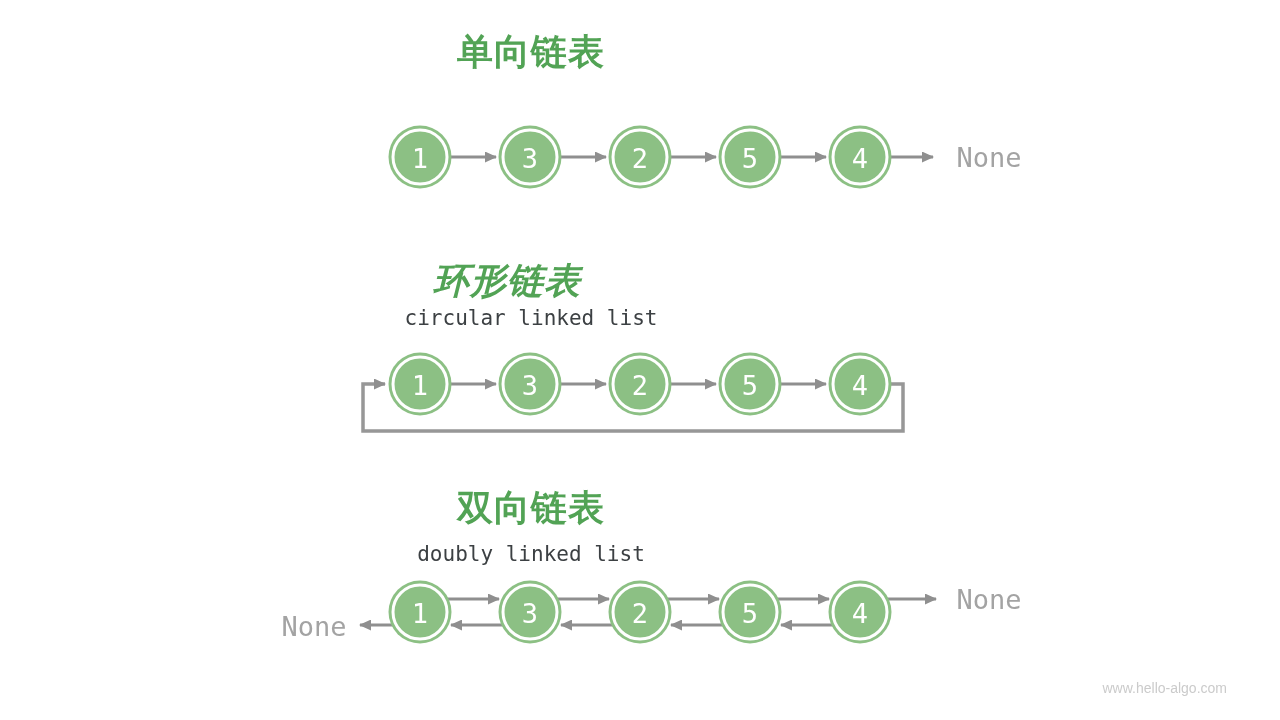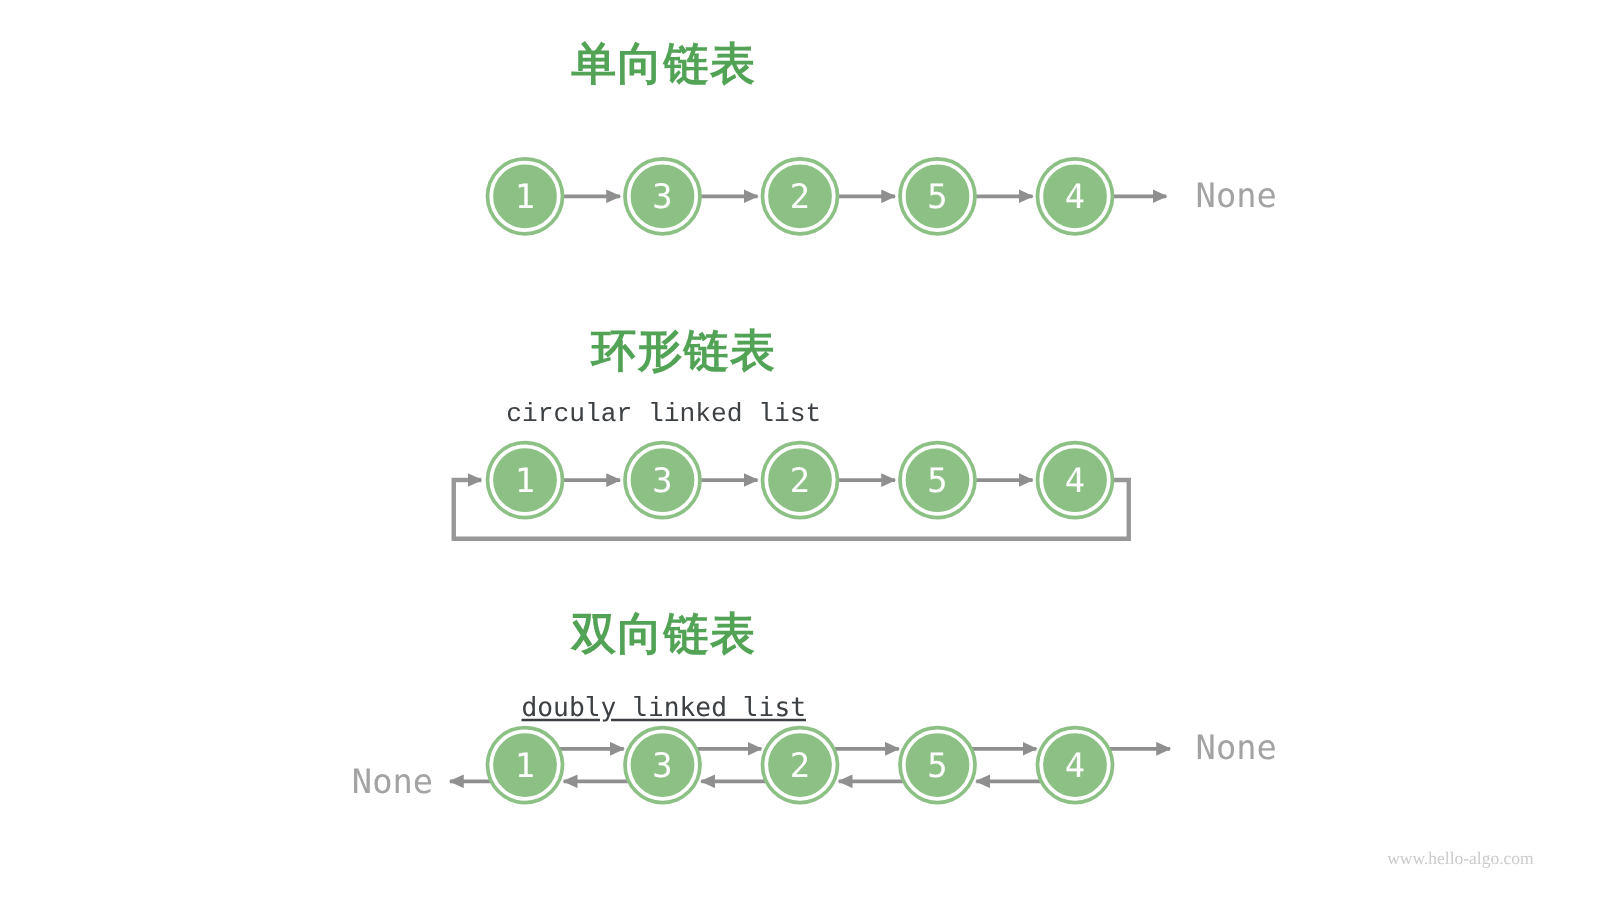--- a/index.html
+++ b/index.html
@@ -33,21 +33,21 @@
     transform:translate(-50%,-50%);
     font-family:"DejaVu Sans Mono","Liberation Mono",monospace;
     font-size:27px;
     color:var(--none-gray,#a3a3a3);
     white-space:nowrap;
   }
   .watermark{
     position:absolute;
     right:53px;
     bottom:24px;
-    font-family:Liberation Serif, serif;
+    font-family:Liberation Sans, sans-serif;
     font-size:14px;
     color:var(--watermark-gray,#cbcbcb);
     white-space:nowrap;
   }
   svg.diagram{
     position:absolute;
     left:0;top:0;
     width:1280px;height:720px;
   }
 </style>
@@ -155,22 +155,22 @@
       <g>
         <circle cx="860" cy="612" r="31.5" fill="#8cc084"></circle>
         <circle cx="860" cy="612" r="27" fill="none" stroke="#ffffff" stroke-width="3"></circle>
         <text x="860" y="613" text-anchor="middle" dominant-baseline="central" fill="#ffffff" font-family="&quot;DejaVu Sans Mono&quot;,&quot;Liberation Mono&quot;,monospace" font-size="27">4</text>
       </g>
     </svg>
 
   <div class="section-title" style="left:531px;top:52px;">单向链表</div>
   <div class="none-label" style="left:989px;top:157px;">None</div>
 
-  <div class="section-title" style="left:547px;top:281px;">环形链表</div>
-  <div class="section-subtitle" style="left:531px;top:332px;font-family:Liberation Mono, monospace;">circular linked list</div>
+  <div class="section-title" style="left:507px;top:281px;font-style:italic;">环形链表</div>
+  <div class="section-subtitle" style="left:531px;top:318px;">circular linked list</div>
 
   <div class="section-title" style="left:531px;top:508px;text-align:right;">双向链表</div>
-  <div class="section-subtitle" style="left:531px;top:566px;text-decoration:underline;">doubly linked list</div>
+  <div class="section-subtitle" style="left:531px;top:554px;">doubly linked list</div>
   <div class="none-label" style="left:989px;top:599px;">None</div>
   <div class="none-label" style="left:314px;top:626px;">None</div>
 
   <div class="watermark">www.hello-algo.com</div>
 </div>
 
 </body></html>

